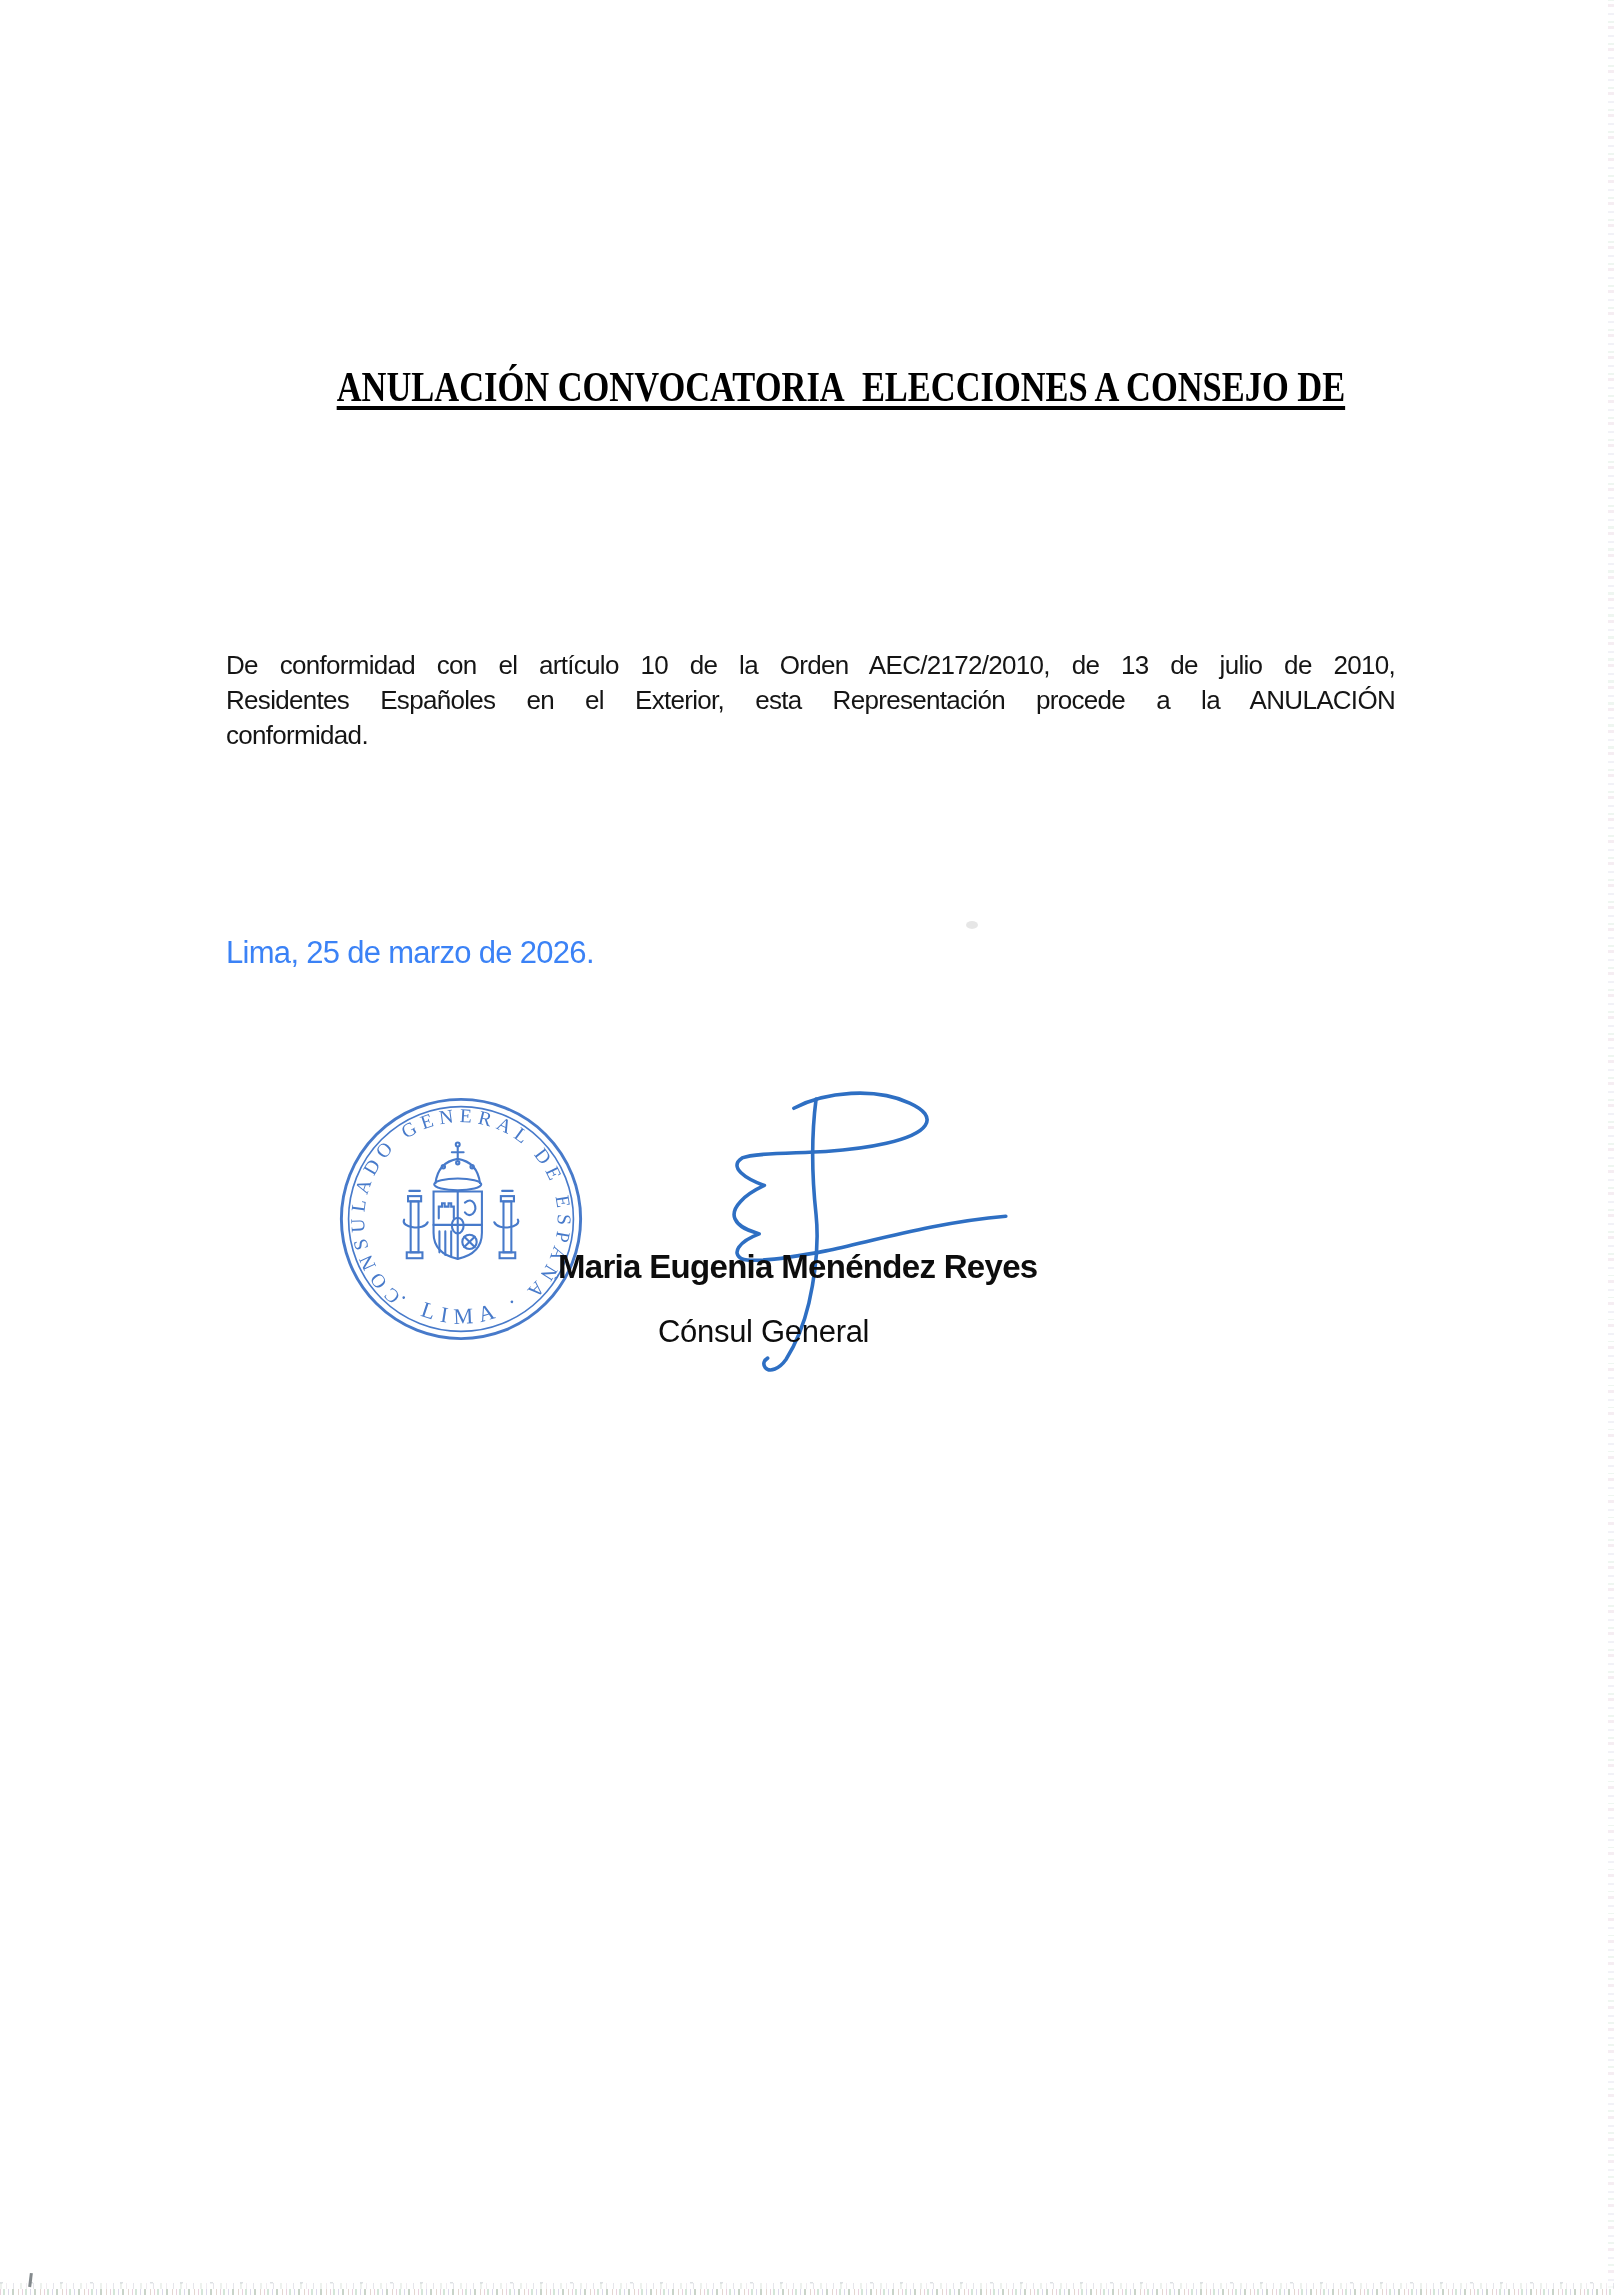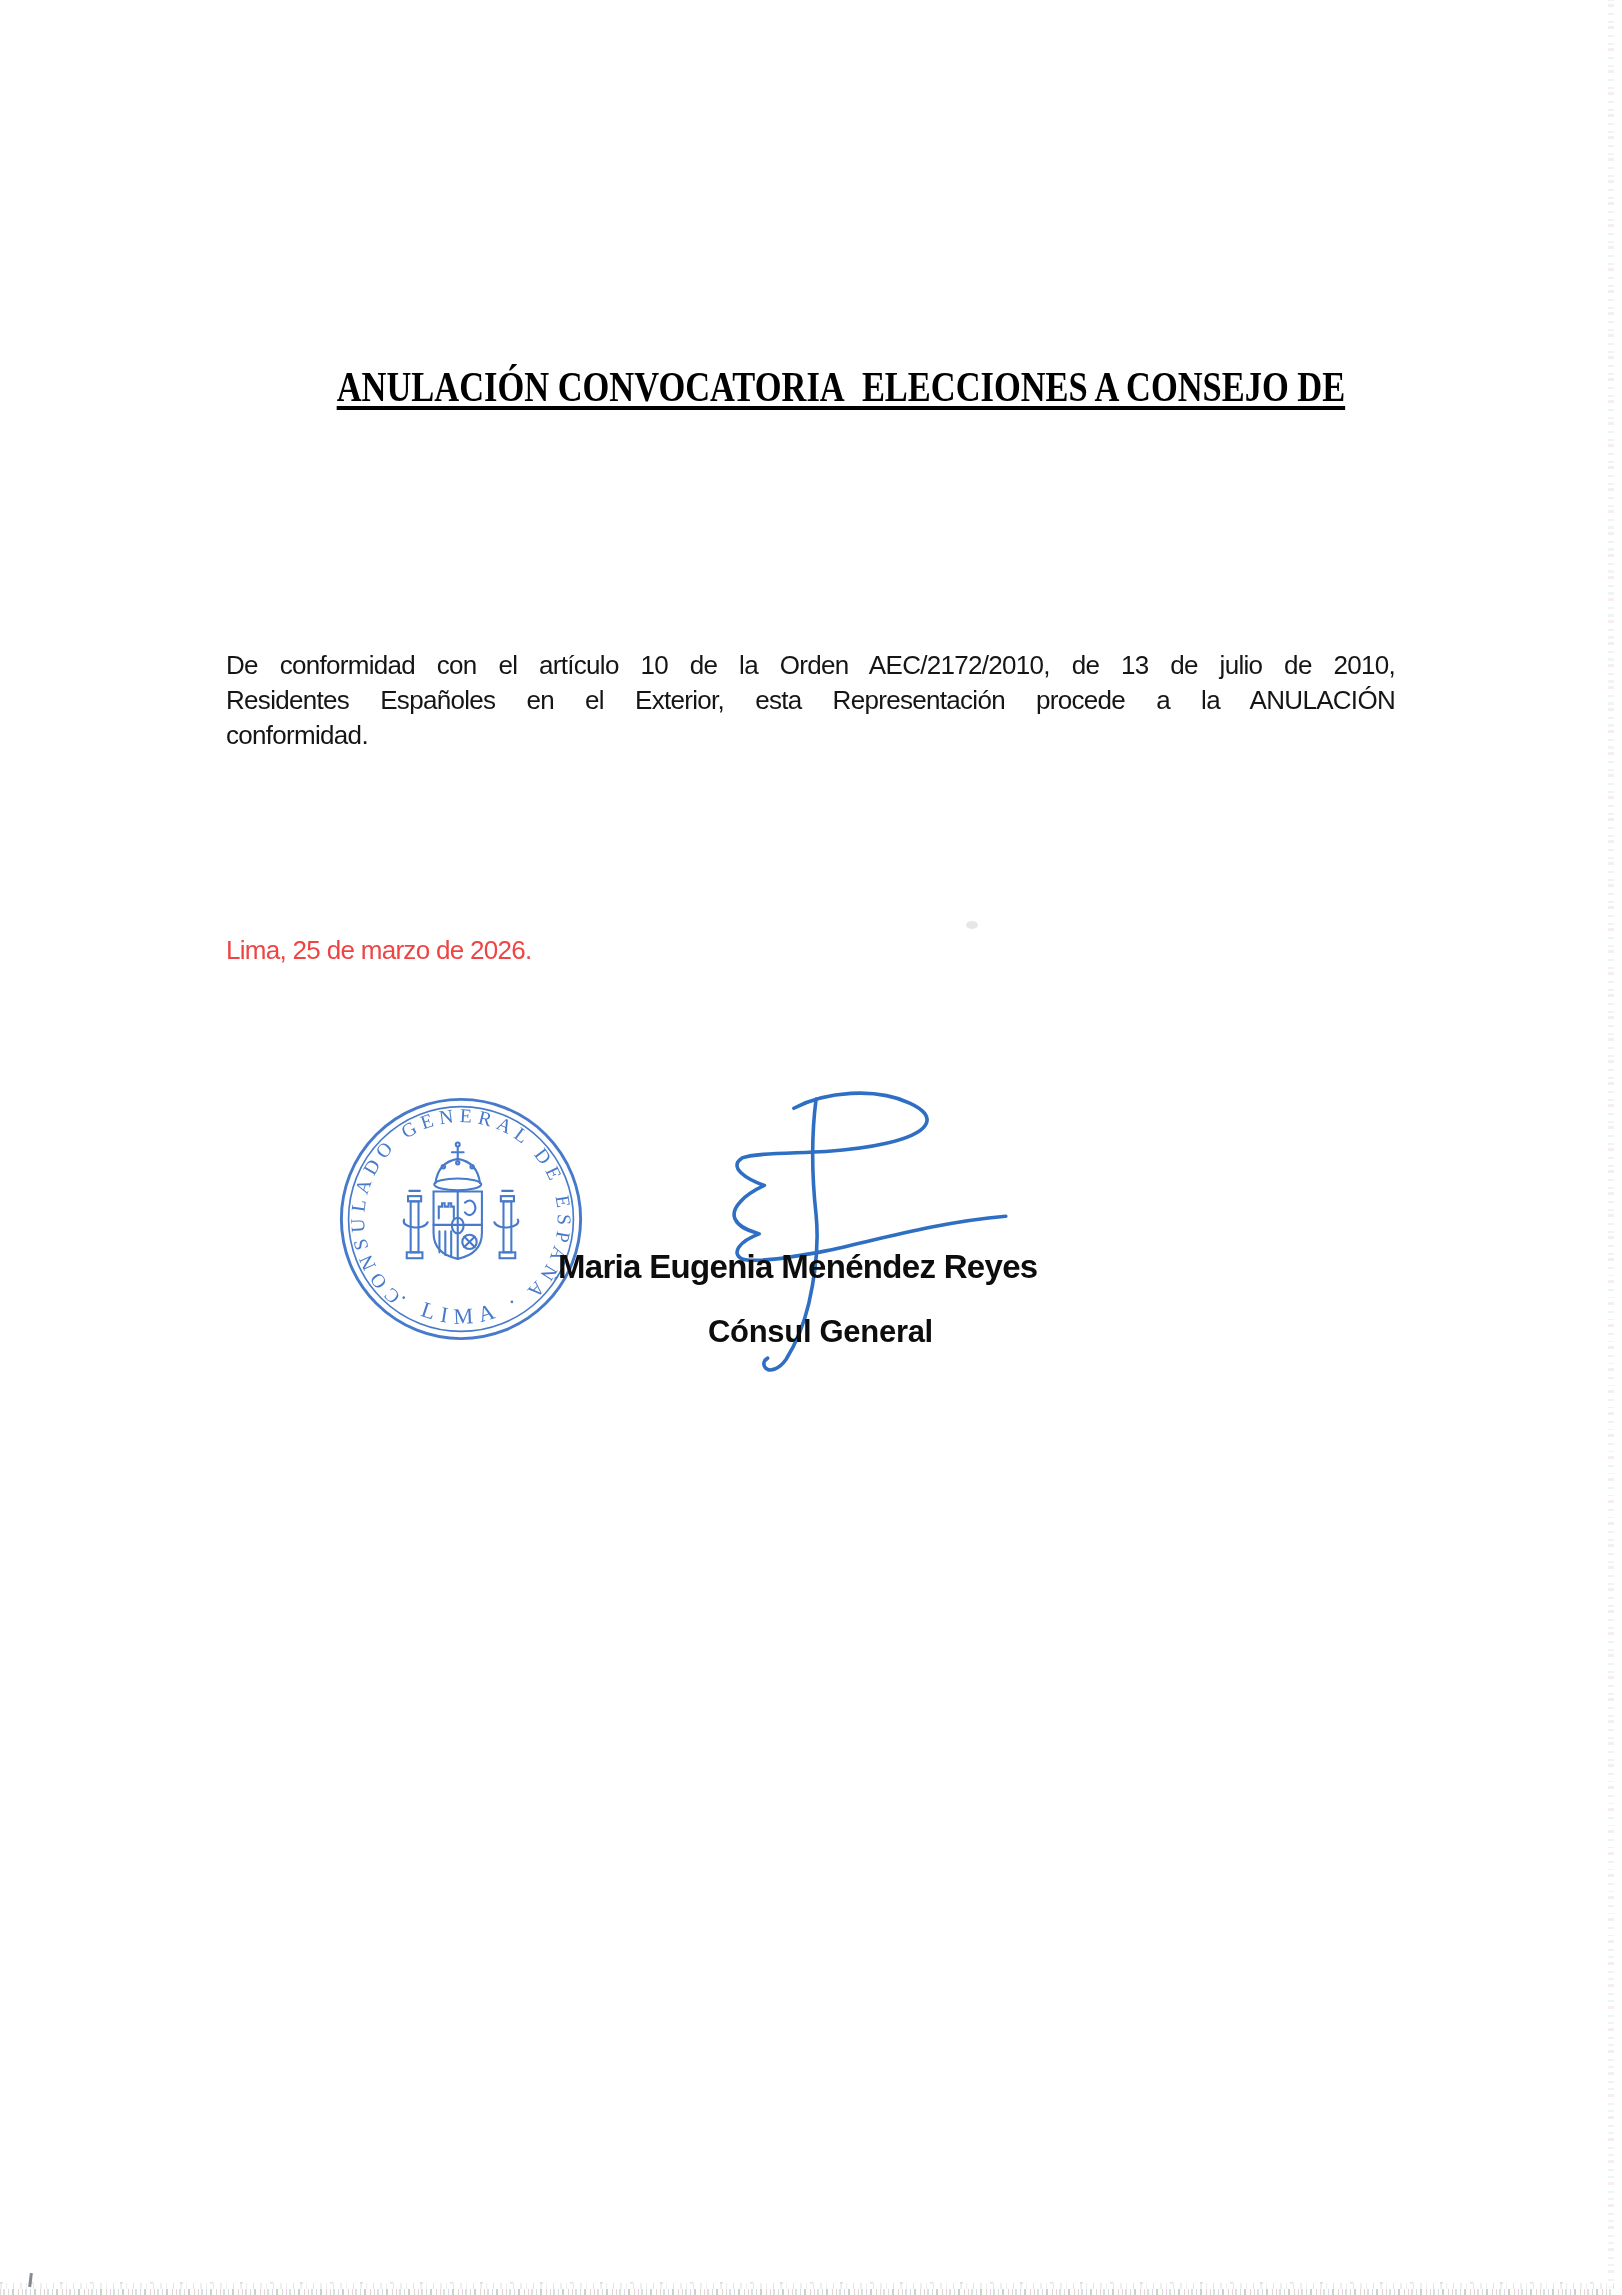--- a/index.html
+++ b/index.html
@@ -41,33 +41,33 @@
     line-height: 35px;
     letter-spacing: -0.7px;
     color: #151515;
   }
   .jline { text-align: justify; text-align-last: justify; }
   .lline { text-align: left; }
   .p1 { top: 648px; }
   .p2 { top: 830px; }
   .date-line {
     position: absolute; left: 226px; top: 935px;
-    font-size: 26px; letter-spacing: -0.7px; color: #ef4444;
+    font-size: 31px; letter-spacing: -0.7px; color: #3b82f6;
   }
 
   
   .signer-name {
     position: absolute; left: 558px; top: 1247px;
     font-size: 34px; font-weight: bold; color: #0d0d0d;
     letter-spacing: -0.7px; white-space: nowrap;
     transform: scaleX(0.97); transform-origin: 0 0;
   }
   .signer-title {
-    position: absolute; left: 708px; top: 1314px;
-    font-size: 31px; font-weight: bold; color: #0d0d0d;
+    position: absolute; left: 658px; top: 1314px;
+    font-size: 31px; font-weight: normal; color: #0d0d0d;
     letter-spacing: -0.3px; white-space: nowrap;
   }
 
   .stamp-svg { position: absolute; left: 327px; top: 1085px; width: 268px; height: 268px; opacity: 0.93; }
   .sig-svg { position: absolute; left: 0; top: 0; width: 1623px; height: 2295px; pointer-events: none; }
 
   
   .scan-noise-bottom {
     position: absolute; left: 0; right: 0; bottom: 0; height: 6.5px;
     background: repeating-linear-gradient(90deg,

